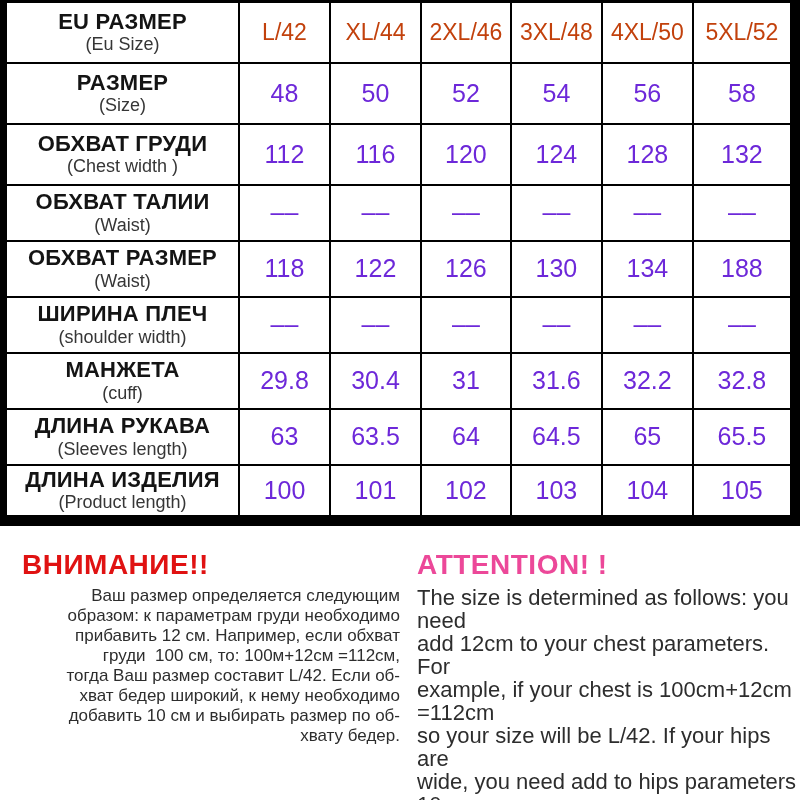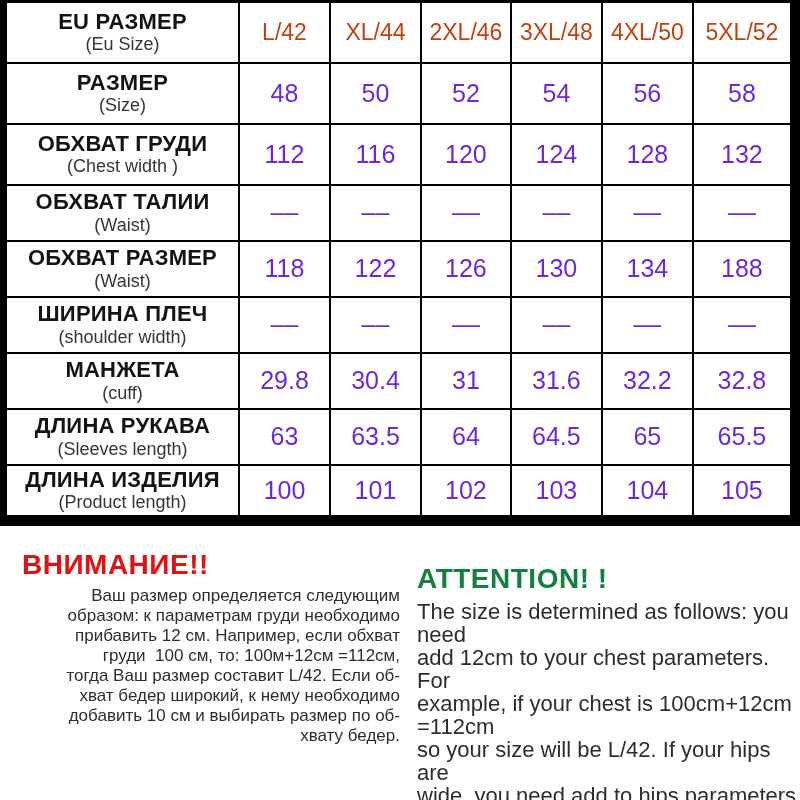--- a/index.html
+++ b/index.html
@@ -198,21 +198,21 @@
     <p class="note-body">Ваш размер определяется следующим
 образом: к параметрам груди необходимо
 прибавить 12 см. Например, если обхват
 груди  100 см, то: 100м+12см =112см,
 тогда Ваш размер составит L/42. Если об-
 хват бедер широкий, к нему необходимо
 добавить 10 см и выбирать размер по об-
 хвату бедер.</p>
   </div>
   <div class="note-en">
-    <h2 class="note-title" style="color:#15803d;margin-top:14px;">ATTENTION! !</h2>
+    <h2 class="note-title" style="color:#ec4899;">ATTENTION! !</h2>
     <p class="note-body">The size is determined as follows: you need
 add 12cm to your chest parameters. For
 example, if your chest is 100cm+12cm =112cm
 so your size will be L/42. If your hips are
 wide, you need add to hips parameters 10cm
 and choose size according to your hips.</p>
   </div>
 </div>
 
 </body></html>

